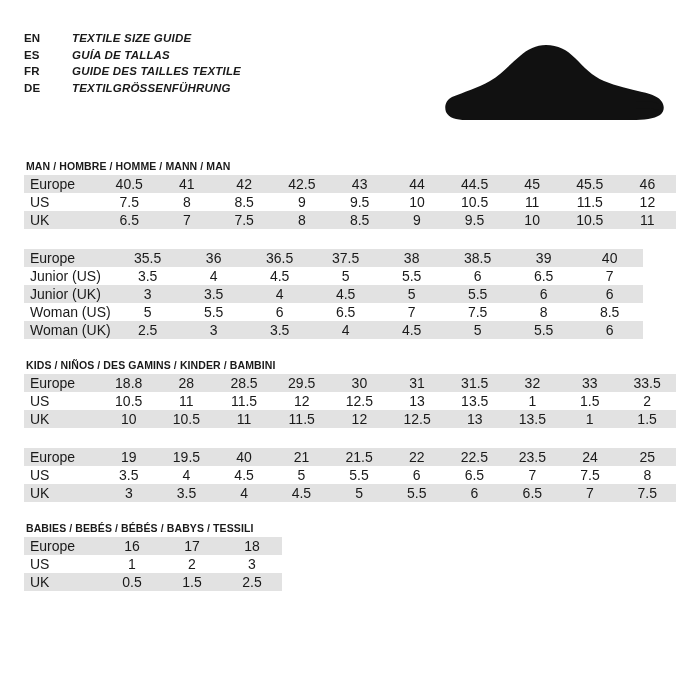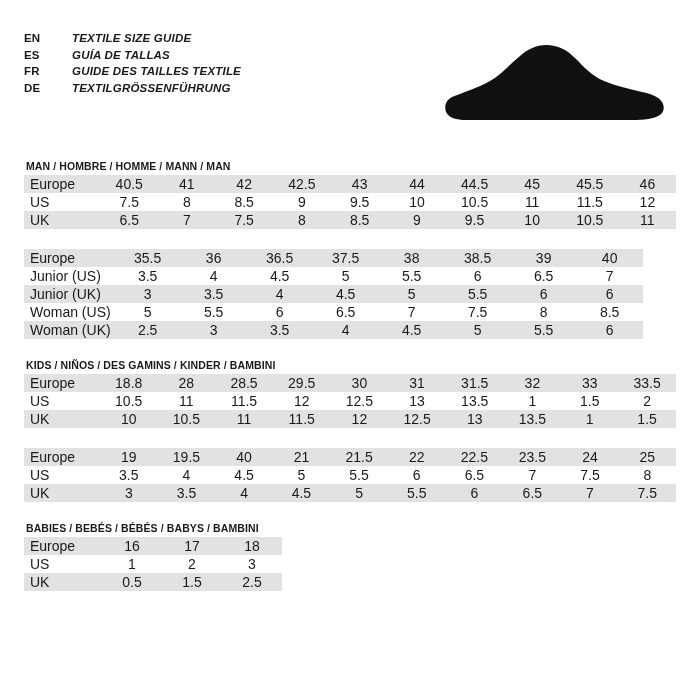--- a/index.html
+++ b/index.html
@@ -380,21 +380,21 @@
               <td>5.5</td>
               <td>6</td>
               <td>6.5</td>
               <td>7</td>
               <td>7.5</td>
             </tr>
           </tbody>
         </table>
       </div>
       <div class="section">
-        <div class="section-title">BABIES  / BEBÉS / BÉBÉS / BABYS / BAMBINI</div>
+        <div class="section-title">BABIES  / BEBÉS / BÉBÉS / BABYS / TESSILI</div>
         <table class="size-table">
           <colgroup>
             <col style="width: 78px;">
             <col style="width: 60px;">
             <col style="width: 60px;">
             <col style="width: 60px;">
           </colgroup>
           <tbody>
             <tr class="shaded">
               <td class="rowlabel">Europe</td>

